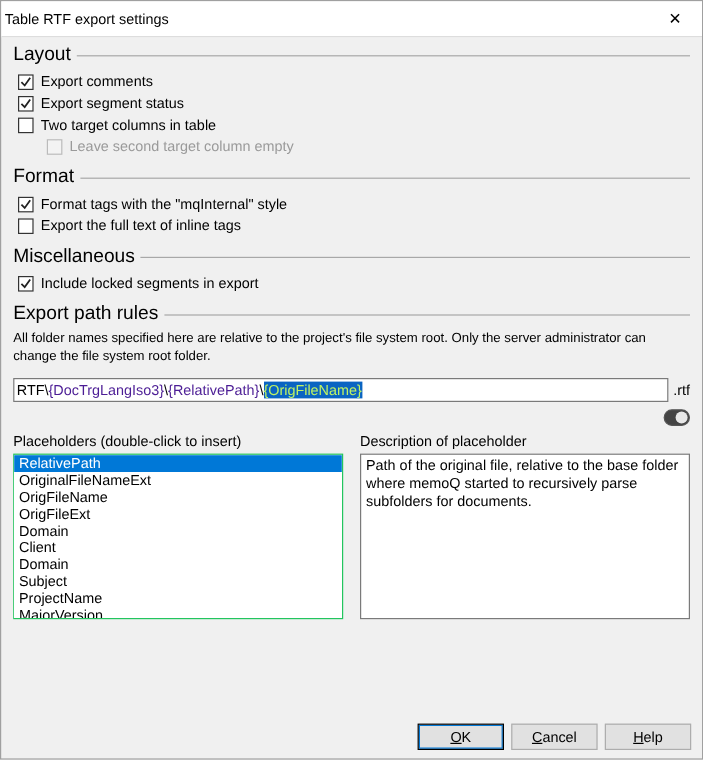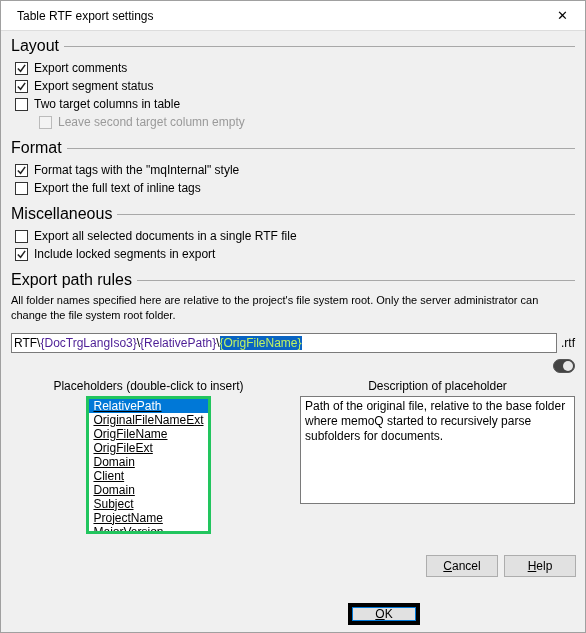--- a/index.html
+++ b/index.html
@@ -13,21 +13,21 @@
     height: 633px;
     overflow: hidden;
     border: 1px solid #a0a0a0;
   }
   .titlebar {
     height: 30px;
     background: #fff;
     display: flex;
     align-items: center;
     justify-content: space-between;
-    padding-left: 16px;
+    padding-left: 3px;
     border-bottom: 1px solid #ddd;
     text-align: center;
   }
   .titlebar-title { font-size: 12px; }
   .close-btn {
     width: 45px; height: 29px;
     display: flex; align-items: center; justify-content: center;
     cursor: pointer;
   }
   .close-x { font-size: 13px; line-height: 1; }
@@ -102,67 +102,65 @@
     position: absolute;
     right: 1px; top: 1px;
     width: 10px; height: 10px;
     background: #e8e8e8;
     border-radius: 5px;
   }
   .columns {
     display: flex;
     gap: 14px;
   }
-  .col { flex: 1; display: flex; flex-direction: column; align-items: center; }
+  .col { flex: 1; display: flex; flex-direction: column; }
   .col-label { font-size: 12px; margin-bottom: 3px; }
   .listbox {
-    border: 3px solid #22c55e;
+    border: 1px solid #22c55e;
     background: #fff;
     height: 138px;
     overflow-y: scroll;
     font-size: 12px;
-    text-decoration: underline;
   }
   .listbox .item {
     padding: 0 4px;
     line-height: 14px;
     cursor: default;
     white-space: nowrap;
   }
   .listbox .item.selected {
     background: #0078d7;
     color: #fff;
   }
   .descbox {
     border: 1px solid #7a7a7a;
     background: #fff;
-    height: 108px;
+    height: 138px;
     padding: 2px 4px;
     font-size: 12px;
     line-height: 1.25;
     overflow: auto;
   }
   .button-row {
     position: absolute;
     bottom: 8px; right: 10px;
     display: flex; gap: 6px;
   }
   .btn {
     width: 72px; height: 22px;
     background: #e1e1e1;
     border: 1px solid #adadad;
     font-family: inherit;
     font-size: 12px;
     cursor: pointer;
     display: inline-flex; align-items: center; justify-content: center;
   }
   .btn.default {
-    border: 4px solid #000000;
+    border: 1px solid #000000;
     box-shadow: inset 0 0 0 1px #0078d7;
-    margin-top: 48px;
   }
   .u { text-decoration: underline; }
   
   .listbox::-webkit-scrollbar { width: 17px; }
   .listbox::-webkit-scrollbar-track { background: #f0f0f0; }
   .listbox::-webkit-scrollbar-thumb { background: #c2c2c2; border: 1px solid #a8a8a8; }
   .listbox::-webkit-scrollbar-button { background: #f0f0f0; height: 17px; border: 1px solid #a8a8a8; }
 </style>
 </head>
 <body>
@@ -229,24 +227,20 @@
         </div>
       </div>
   </div>
 
   <div class="group">
     <div class="group-header">
       <span class="label">Miscellaneous</span>
       <span class="line"></span>
     </div>
     <div id="misc-items">
-        <div class="chk-row">
-          <span class="chk"></span>
-          <span>Export all selected documents in a single RTF file</span>
-        </div>
         <div class="chk-row">
           <span class="chk">
             <svg viewBox="0 0 12 12">
               <path d="M2 6 L5 9 L10 2" stroke="#222" stroke-width="1.6" fill="none"></path>
             </svg>
           </span>
           <span>Include locked segments in export</span>
         </div>
       </div>
   </div>

